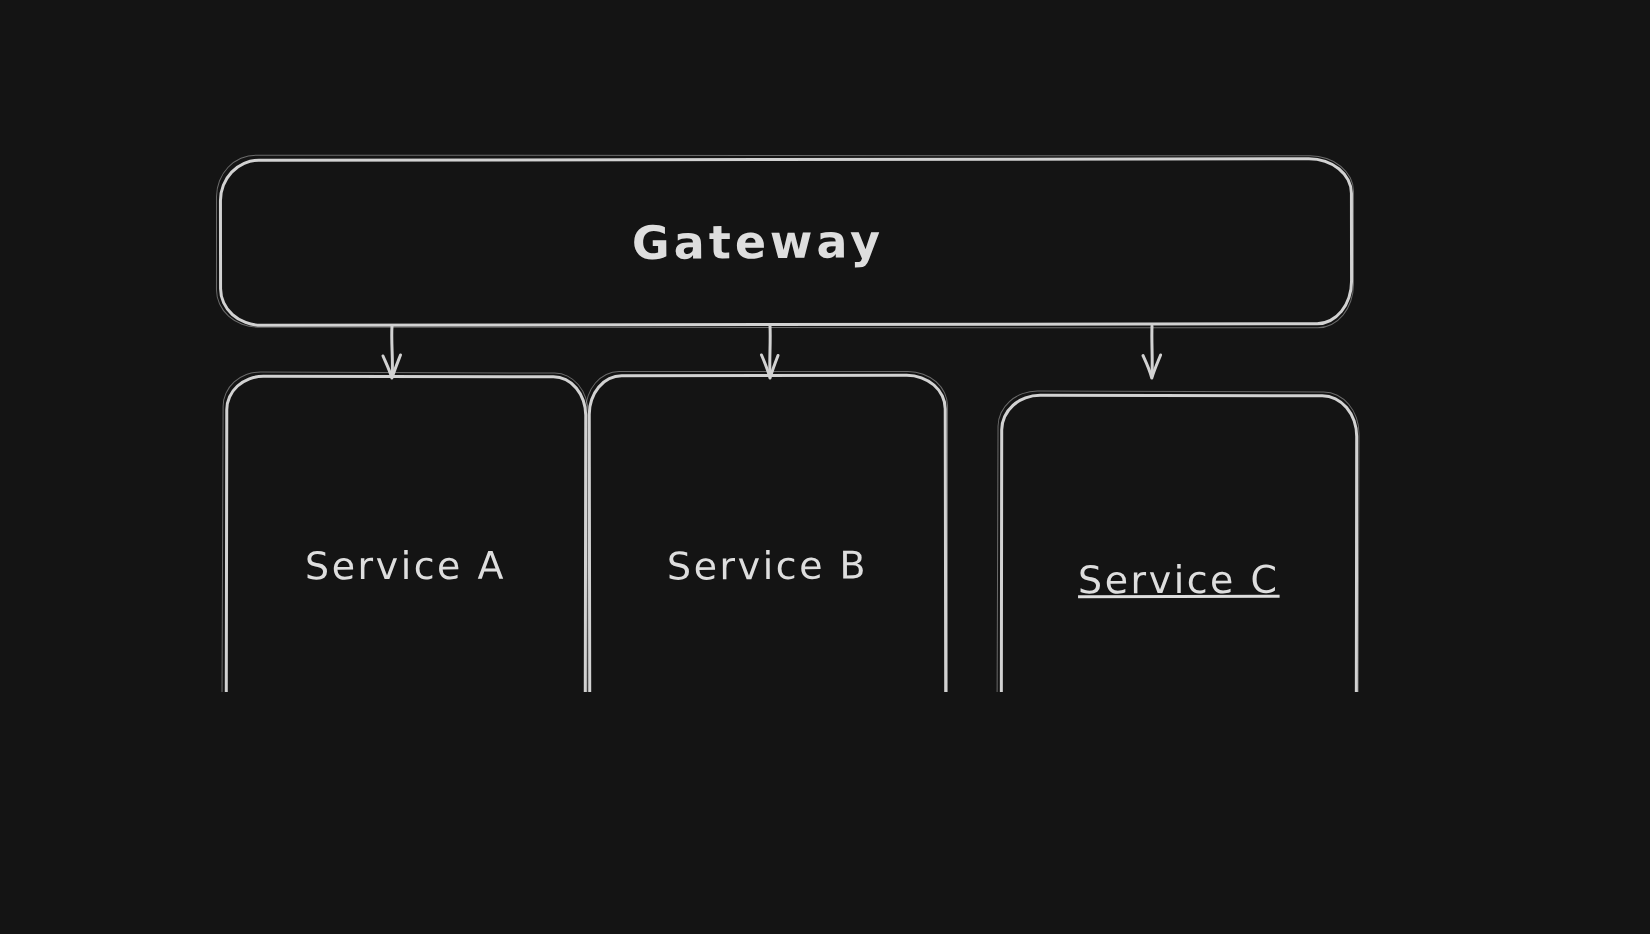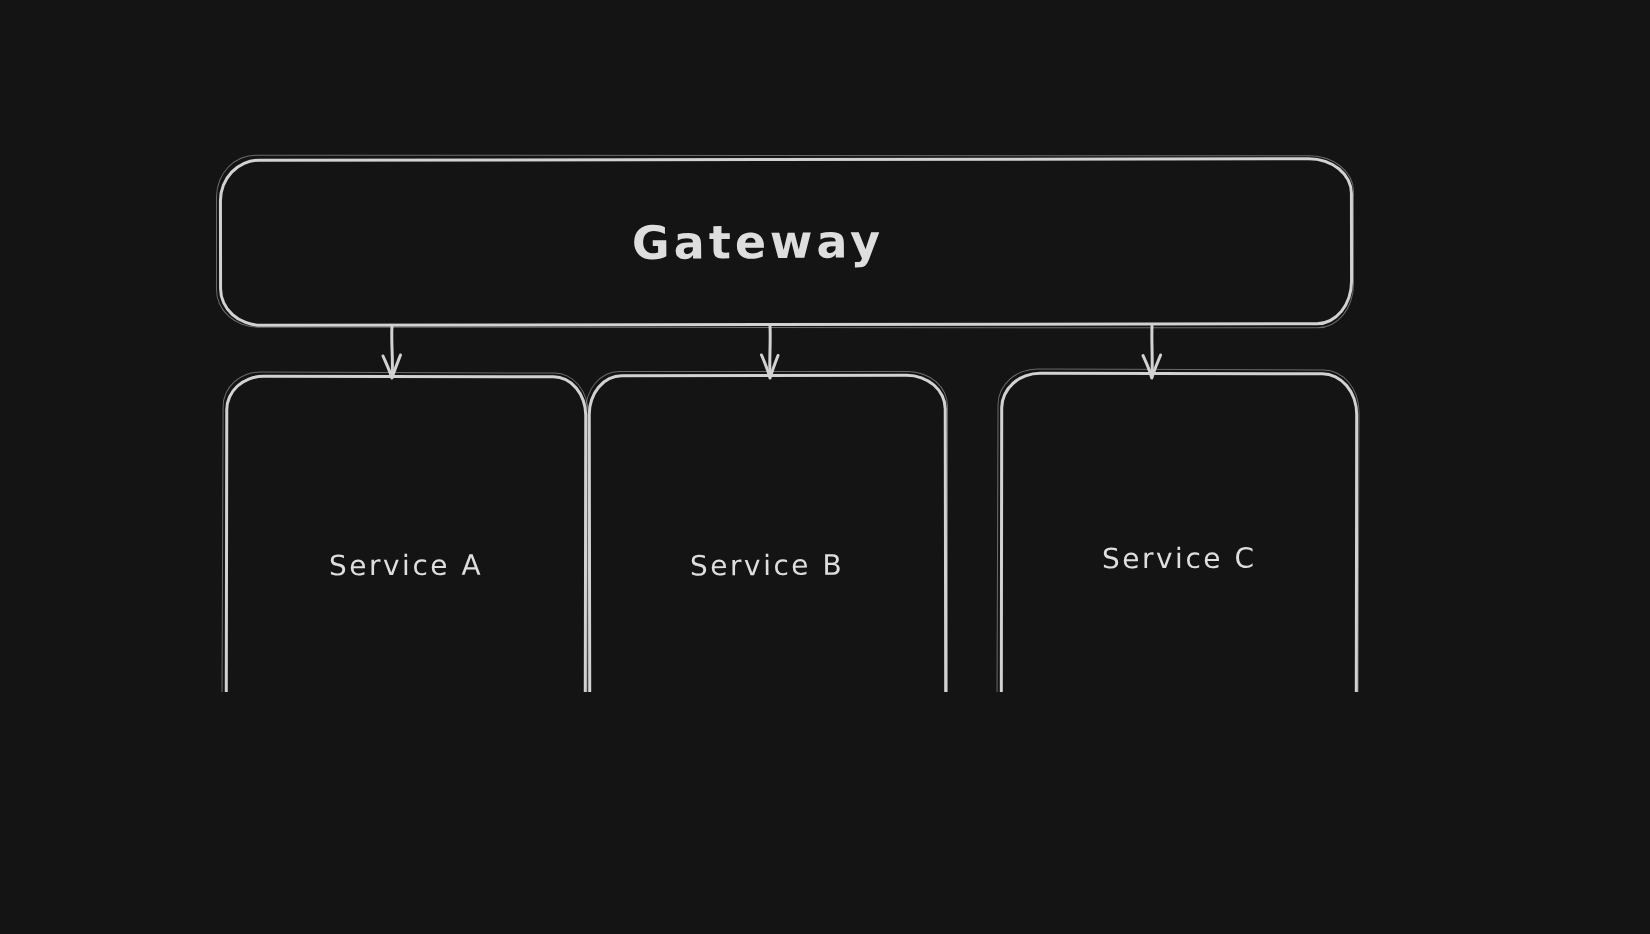--- a/index.html
+++ b/index.html
@@ -49,45 +49,46 @@
     font-weight: bold;
     letter-spacing: 4px;
     transform: rotate(-0.3deg) translateX(-28px);
   }
   .node-service {
     top: 375px;
     width: 362px;
     height: 381px;
   }
   .node-service .node-label {
-    font-size: 28px;
+    font-size: 38px;
     letter-spacing: 2.5px;
     transform: rotate(-0.25deg);
     text-align: right;
   }
   .node-service-a {
     left: 225px;
     border-radius: 38px 34px 40px 36px / 35px 40px 36px 42px;
     transform: rotate(0.1deg);
   }
   .node-service-b {
     left: 588px;
     top: 374px;
     width: 359px;
     height: 383px;
     border-radius: 34px 40px 36px 40px / 40px 35px 42px 36px;
     transform: rotate(-0.1deg);
   }
   .node-service-c {
     left: 1000px;
-    top: 372px;
+    top: 394px;
     width: 358px;
     height: 372px;
     border-radius: 40px 36px 38px 34px / 36px 42px 35px 40px;
     transform: rotate(0.08deg);
+    text-decoration: underline;
   }
   .node-label {
     white-space: nowrap;
     user-select: none;
   }
   
   .edge-arrow {
     position: absolute;
     width: 40px;
     height: 58px;

